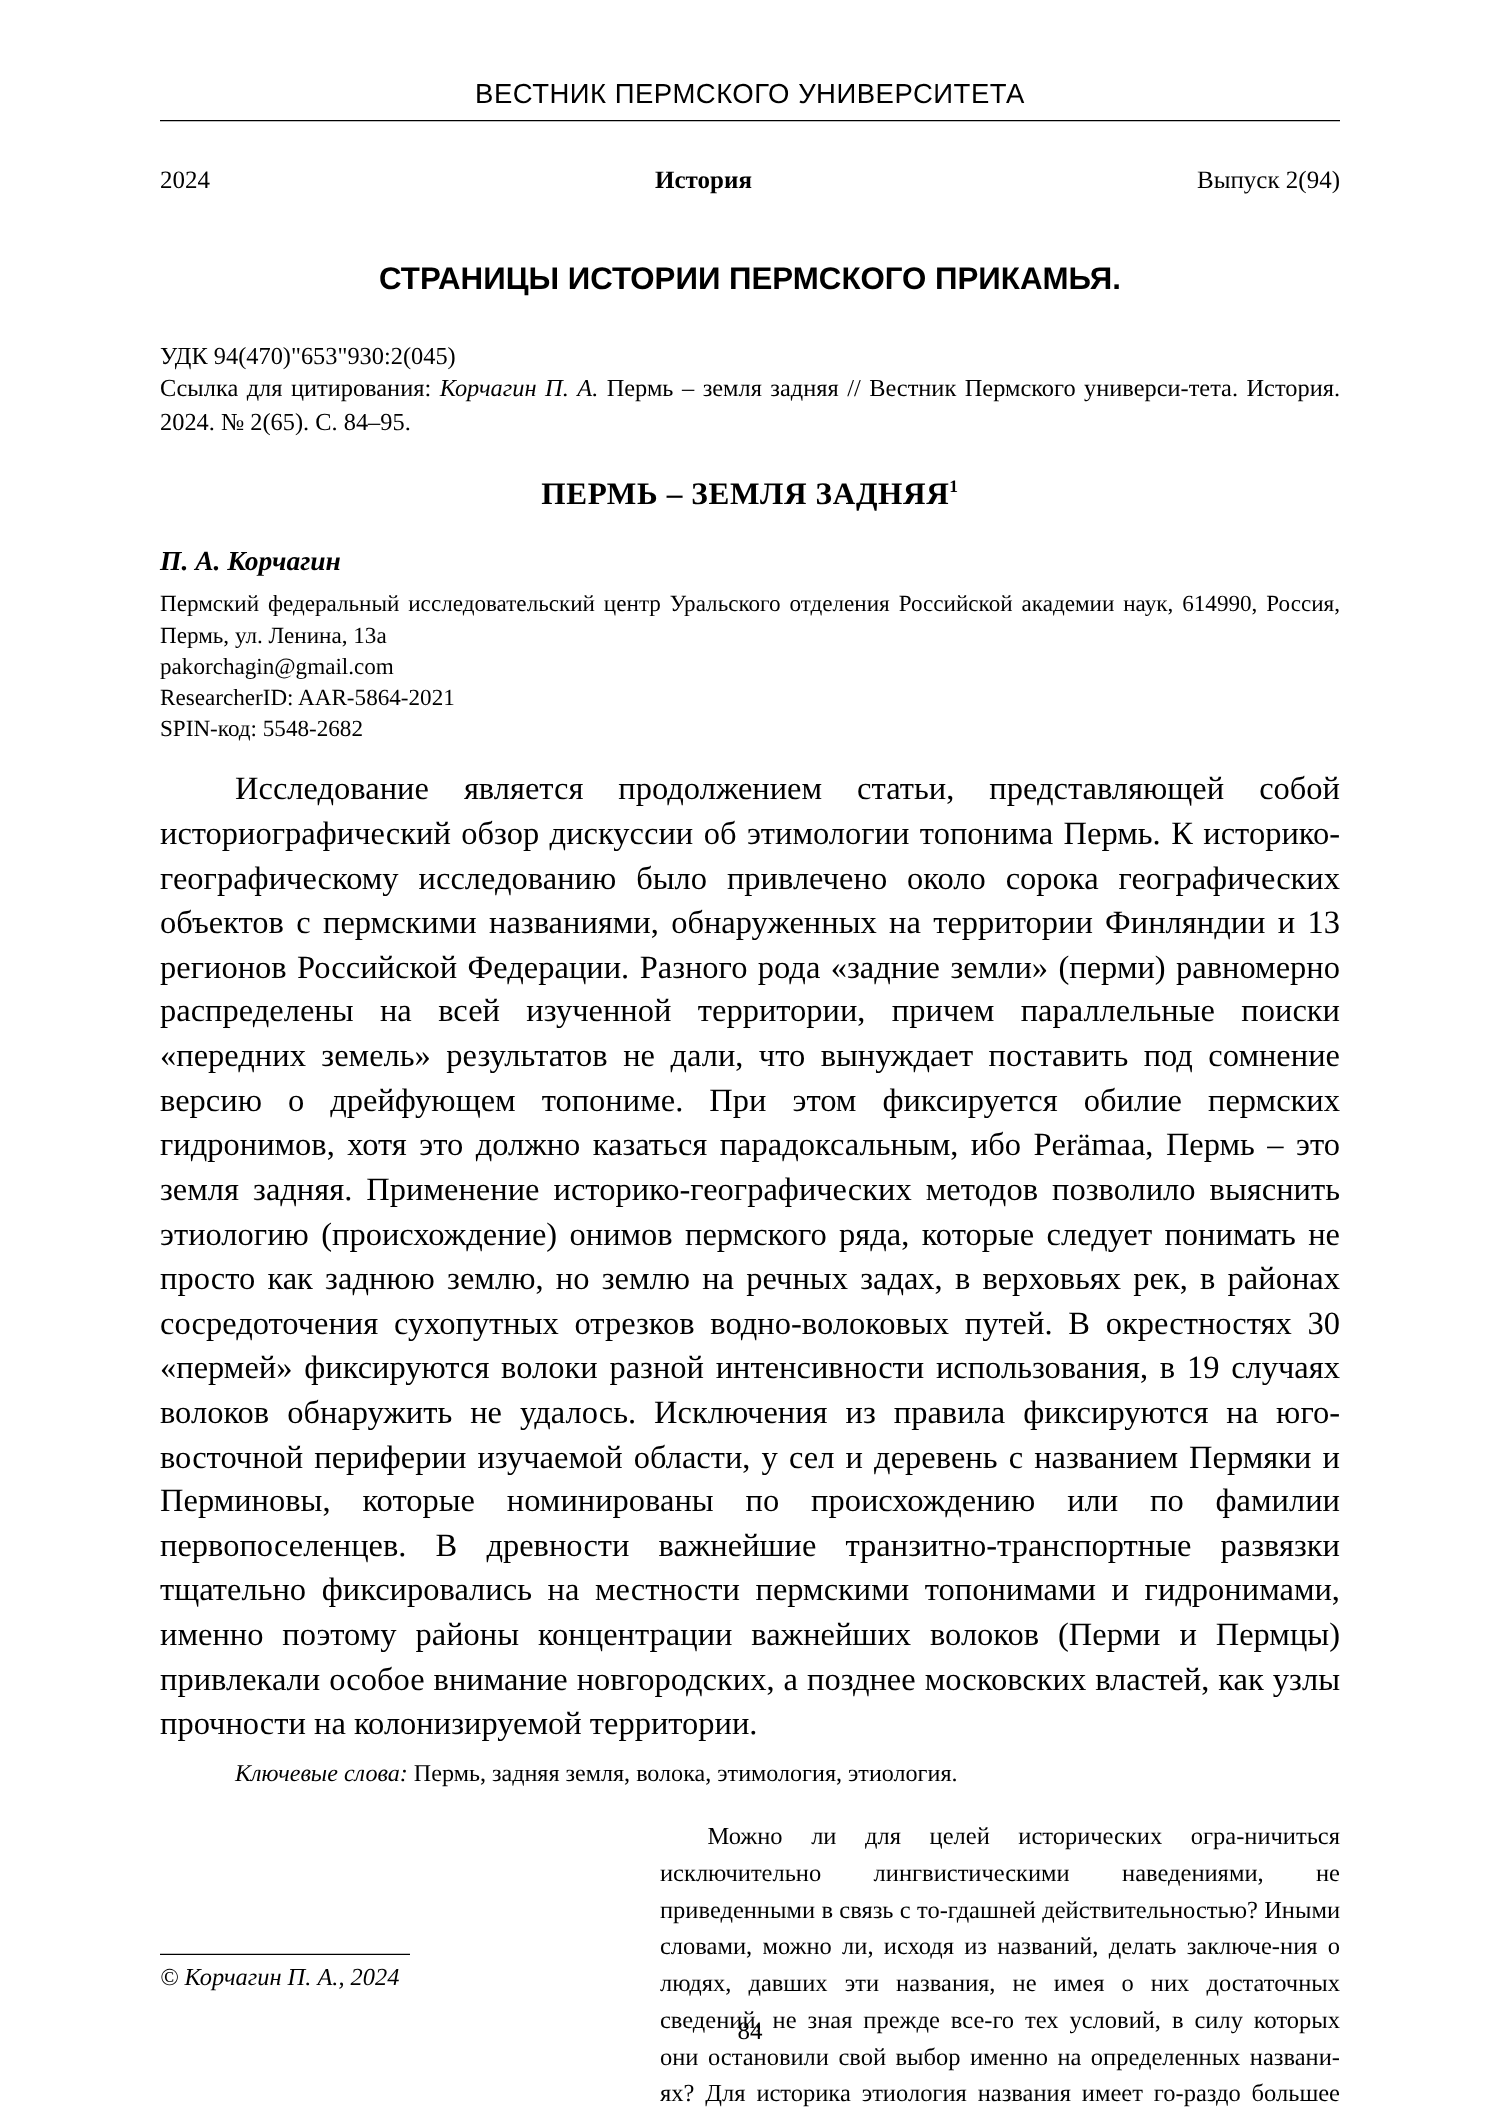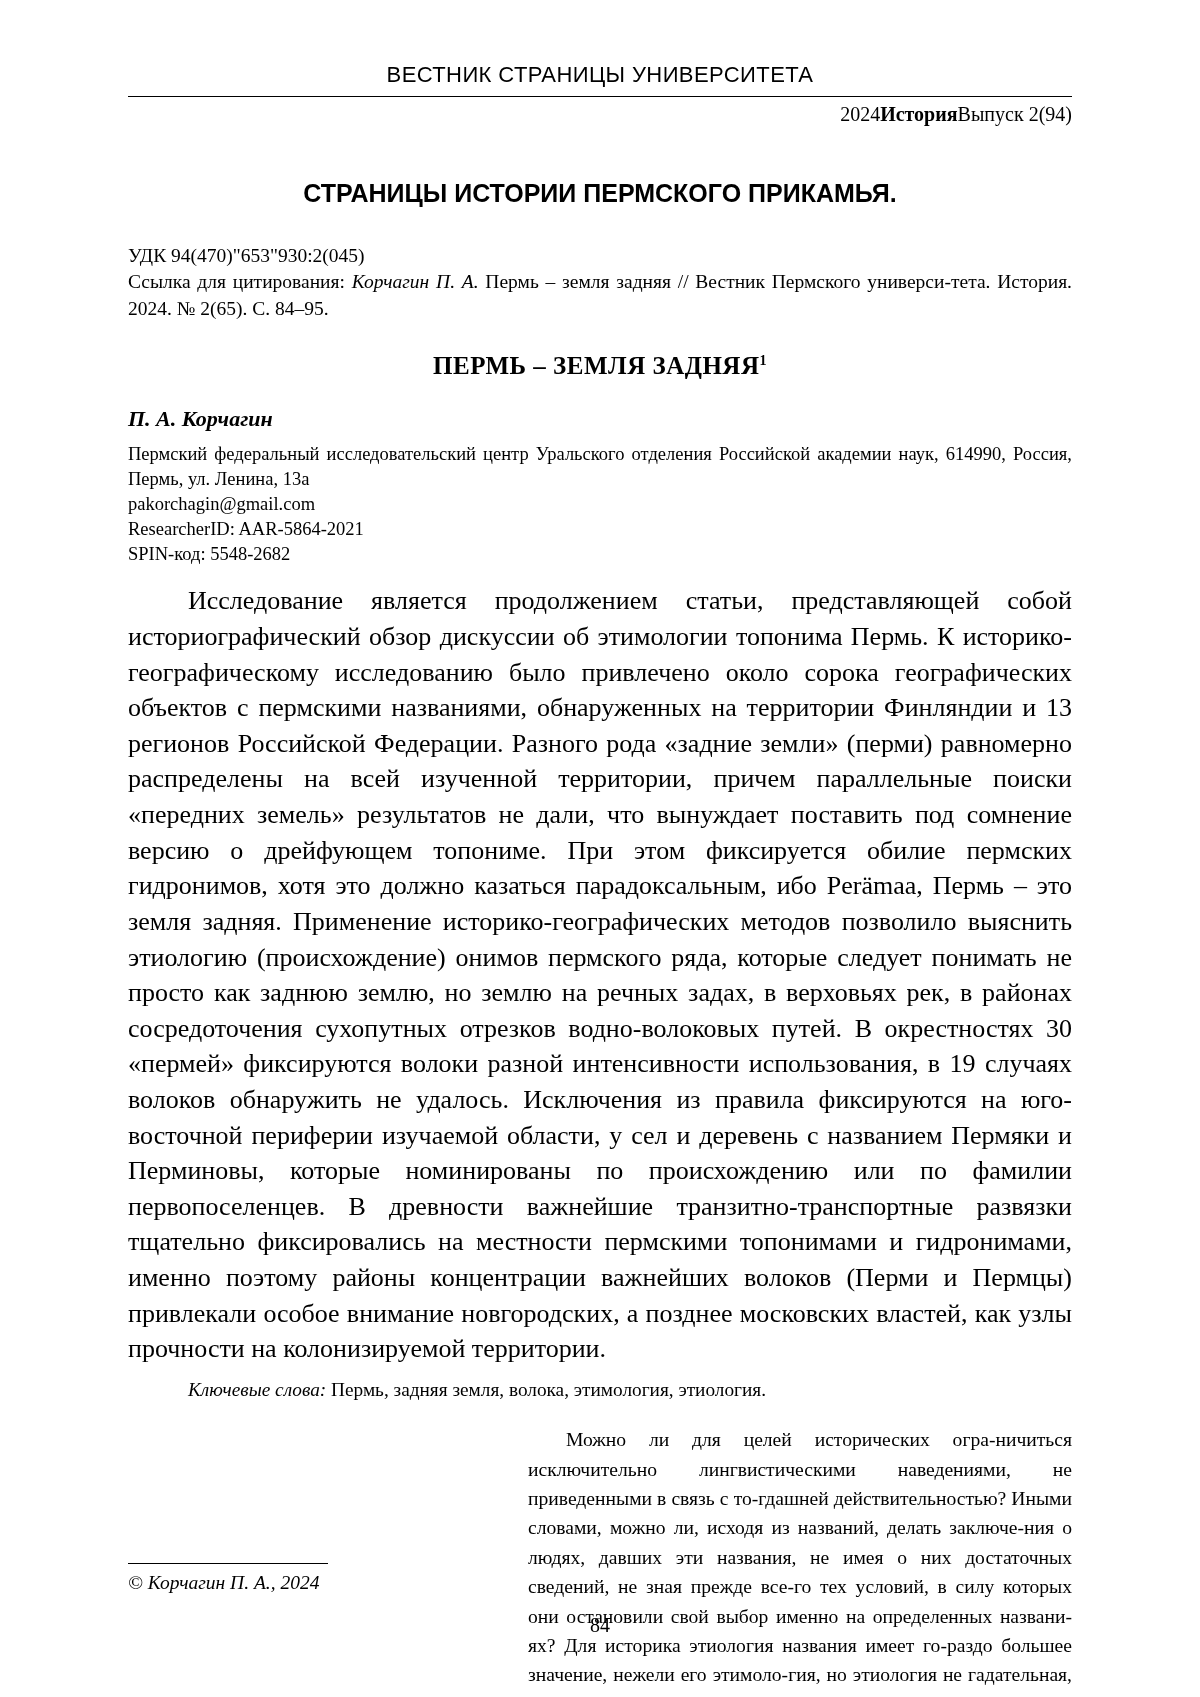--- a/index.html
+++ b/index.html
@@ -31,27 +31,28 @@
     font-weight: 400;
     padding-bottom: 8px;
   }
   .header-rule {
     border: none;
     border-top: 1.6px solid #000;
     margin: 0 0 6px 0;
   }
   .issue-line {
     display: flex;
-    justify-content: flex-end;
+    justify-content: space-between;
     align-items: baseline;
     font-size: 20px;
     margin-bottom: 4px;
   }
   .issue-line .center {
     font-weight: bold;
+    margin-top: 30px;
   }
   .issue-line .left, .issue-line .right {
     white-space: nowrap;
   }
 
   
   .section-title {
     text-align: center;
     font-family: "Liberation Sans", sans-serif;
     font-weight: bold;
@@ -160,21 +161,21 @@
     font-size: 20px;
     margin-top: 20px;
   }
 </style>
 </head>
 <body>
 
 <div class="page">
 
   <div>
-    <div class="journal-title">ВЕСТНИК СТРАНИЦЫ УНИВЕРСИТЕТА</div>
+    <div class="journal-title">ВЕСТНИК ПЕРМСКОГО УНИВЕРСИТЕТА</div>
     <hr class="header-rule">
     <div class="issue-line">
       <span class="left">2024</span>
       <span class="center">История</span>
       <span class="right">Выпуск 2(94)</span>
     </div>
   </div>
 
   <div class="section-title">
     <div>СТРАНИЦЫ ИСТОРИИ ПЕРМСКОГО ПРИКАМЬЯ.</div>

